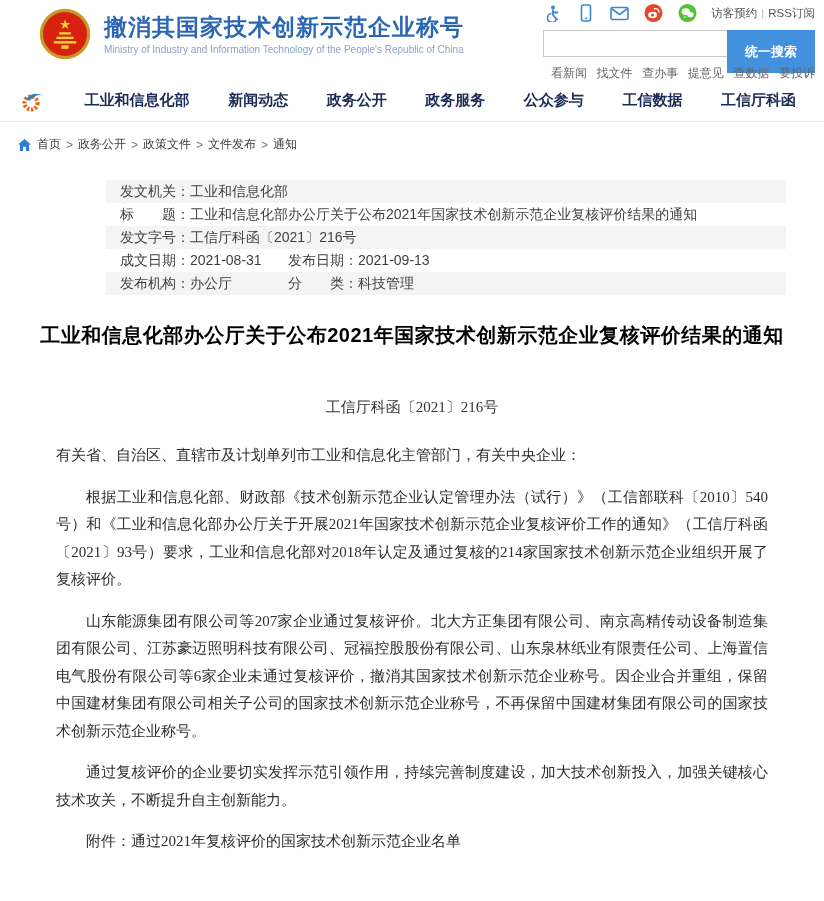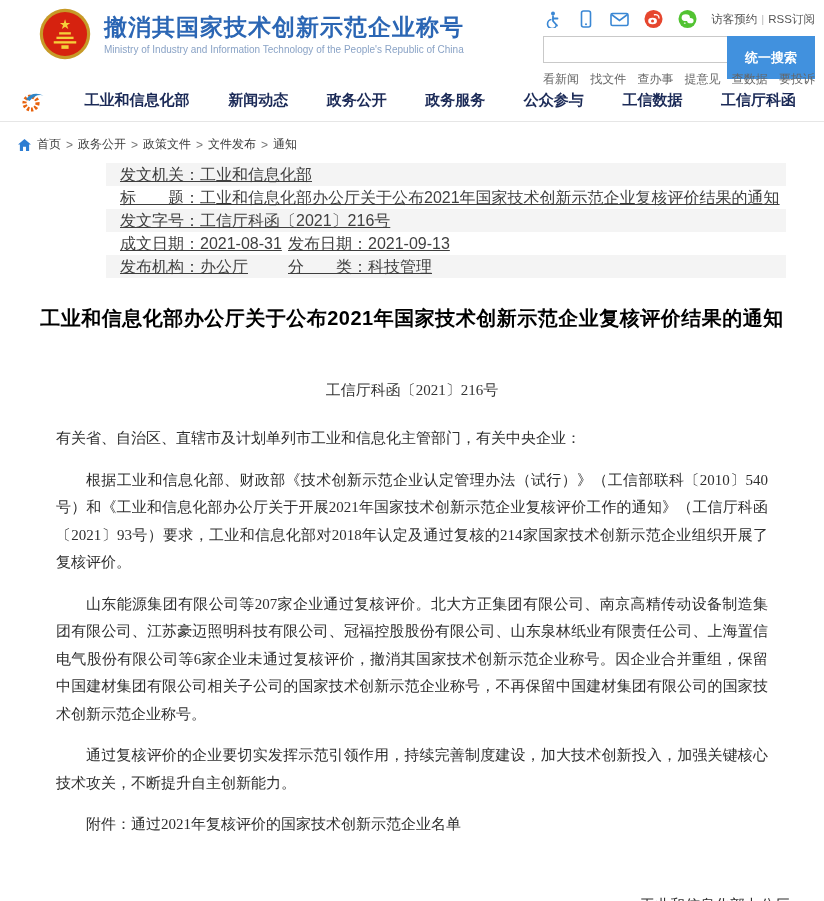--- a/index.html
+++ b/index.html
@@ -8,46 +8,46 @@
   .page { position:relative; width:824px; height:901px; background:#fff; }
 
   
   .header { position:relative; height:80px; background:#fff; }
   .logo-area { position:absolute; left:38px; top:7px; display:flex; align-items:center; }
   .emblem { width:54px; height:54px; flex:0 0 auto; }
   .titles { margin-left:12px; }
   .site-title { color:#2b66b4; font-size:23px; font-weight:bold; letter-spacing:1px; line-height:28px; }
   .site-subtitle { color:#8aa3c6; font-size:10px; margin-top:3px; }
 
-  .header-right { position:absolute; right:9px; top:8px; width:272px; }
+  .header-right { position:absolute; right:9px; top:2px; width:272px; }
   .icon-row { display:flex; align-items:center; height:22px; justify-content:space-between; }
   .hicon { display:inline-flex; width:19px; height:19px; align-items:center; justify-content:center; cursor:pointer; }
   .top-links { font-size:11.5px; color:#555; white-space:nowrap; }
   .top-links .sep { color:#bbb; margin:0 4px; }
   .top-link { cursor:pointer; }
   .search-row { display:flex; margin-top:6px; height:27px; }
   .search-input { flex:1; border:1px solid #c9c9c9; border-right:none; height:27px; outline:none; padding:0 6px; font-size:12px; }
   .search-btn { width:88px; height:43px; background:#4191de; color:#fff; border:none; font-size:13px; font-weight:bold; cursor:pointer; }
-  .quick-links { display:flex; justify-content:space-between; margin-top:8px; font-size:12px; color:#666; }
+  .quick-links { display:flex; justify-content:space-between; margin-top:8px; font-size:12px; color:#666;margin-left:8px; }
   .quick-links span { cursor:pointer; }
 
   
   .navbar { display:flex; align-items:center; height:42px; padding:0 28px 0 20px;
     border-bottom:1px solid #e6e6e6; justify-content:space-between; }
   .nav-logo { width:26px; height:26px; }
   .nav-item { font-size:15px; font-weight:bold; color:#1b2a57; text-decoration:none; cursor:pointer; white-space:nowrap; }
 
   
   .breadcrumb { display:flex; align-items:center; padding:14px 0 0 18px; font-size:12px; color:#3c3c3c; }
   .crumb { cursor:pointer; }
   .crumb-sep { color:#777; margin:0 5px; }
   .home-icon { width:13px; height:12px; margin-right:6px; }
 
   
-  .meta { width:680px; margin:10px 0 0 106px; font-size:16px; color:#3f3f3f;text-decoration:underline; }
+  .meta { width:680px; margin:27px 0 0 106px; font-size:14px; color:#3f3f3f; }
   .meta-row { display:flex; height:23px; line-height:23px; padding-left:14px; white-space:nowrap; overflow:hidden; }
   .meta-row.gray { background:#f4f4f4; }
   .meta-label { color:#3f3f3f; }
   .pair1 { width:168px; }
 
   
   .doc-title { margin:27px 36px 0; text-align:center; font-size:20px; font-weight:bold; color:#000; letter-spacing:.5px; }
   .doc-number { margin-top:49px; text-align:center; font-size:15px; color:#333;
     font-family:"Liberation Serif", serif; }
   .article-body { margin-top:25px; padding:0 56px; font-size:15px; line-height:27.5px; color:#2e2e2e;

